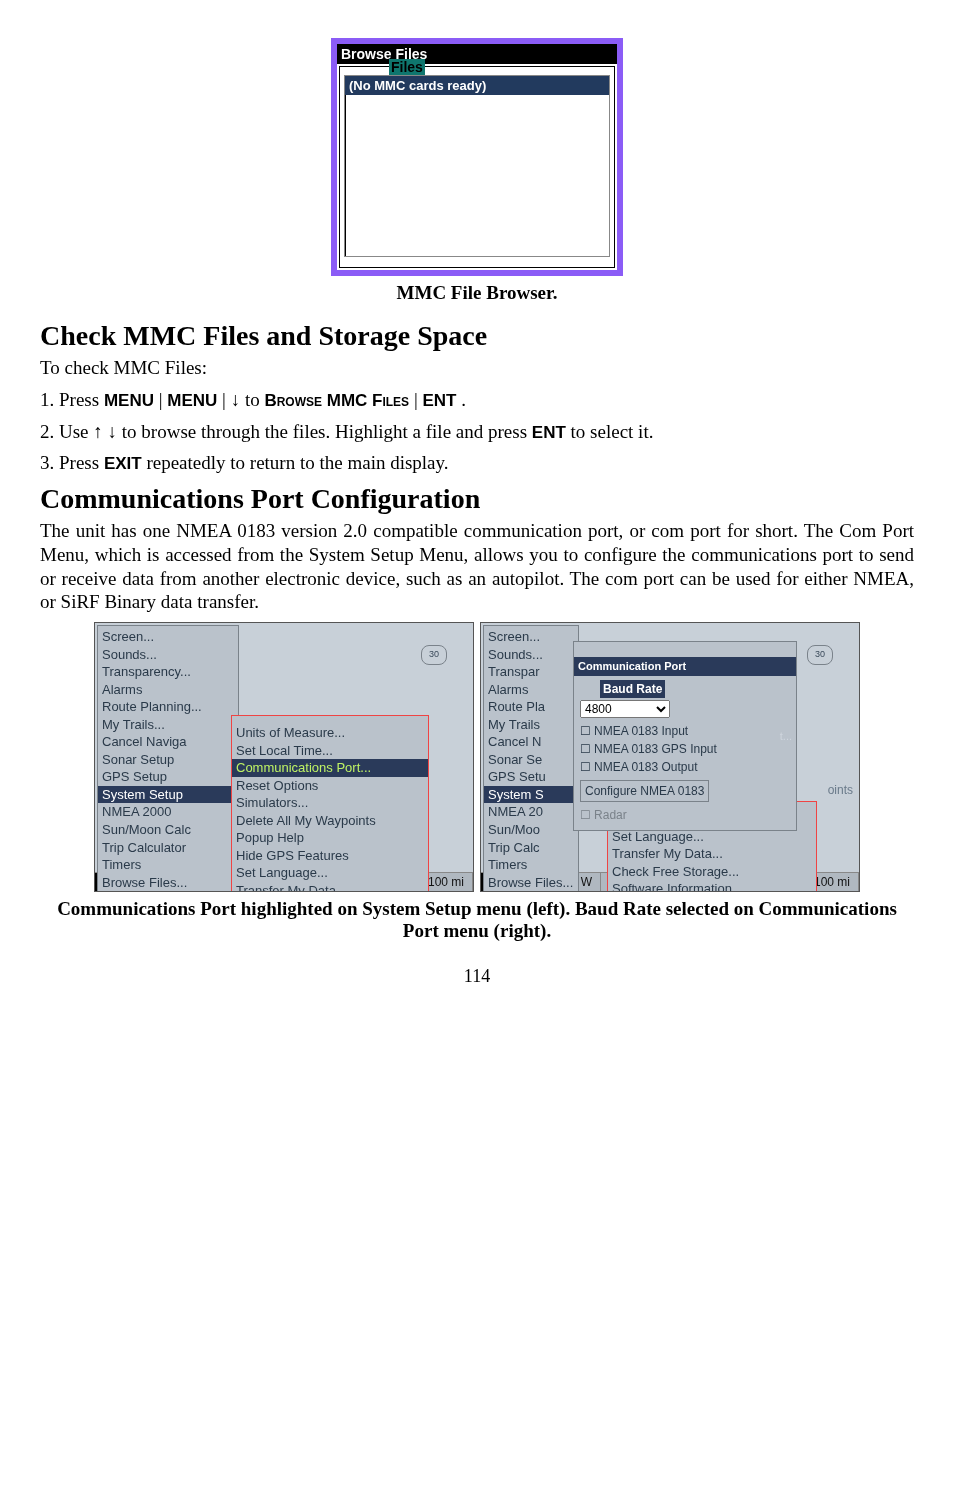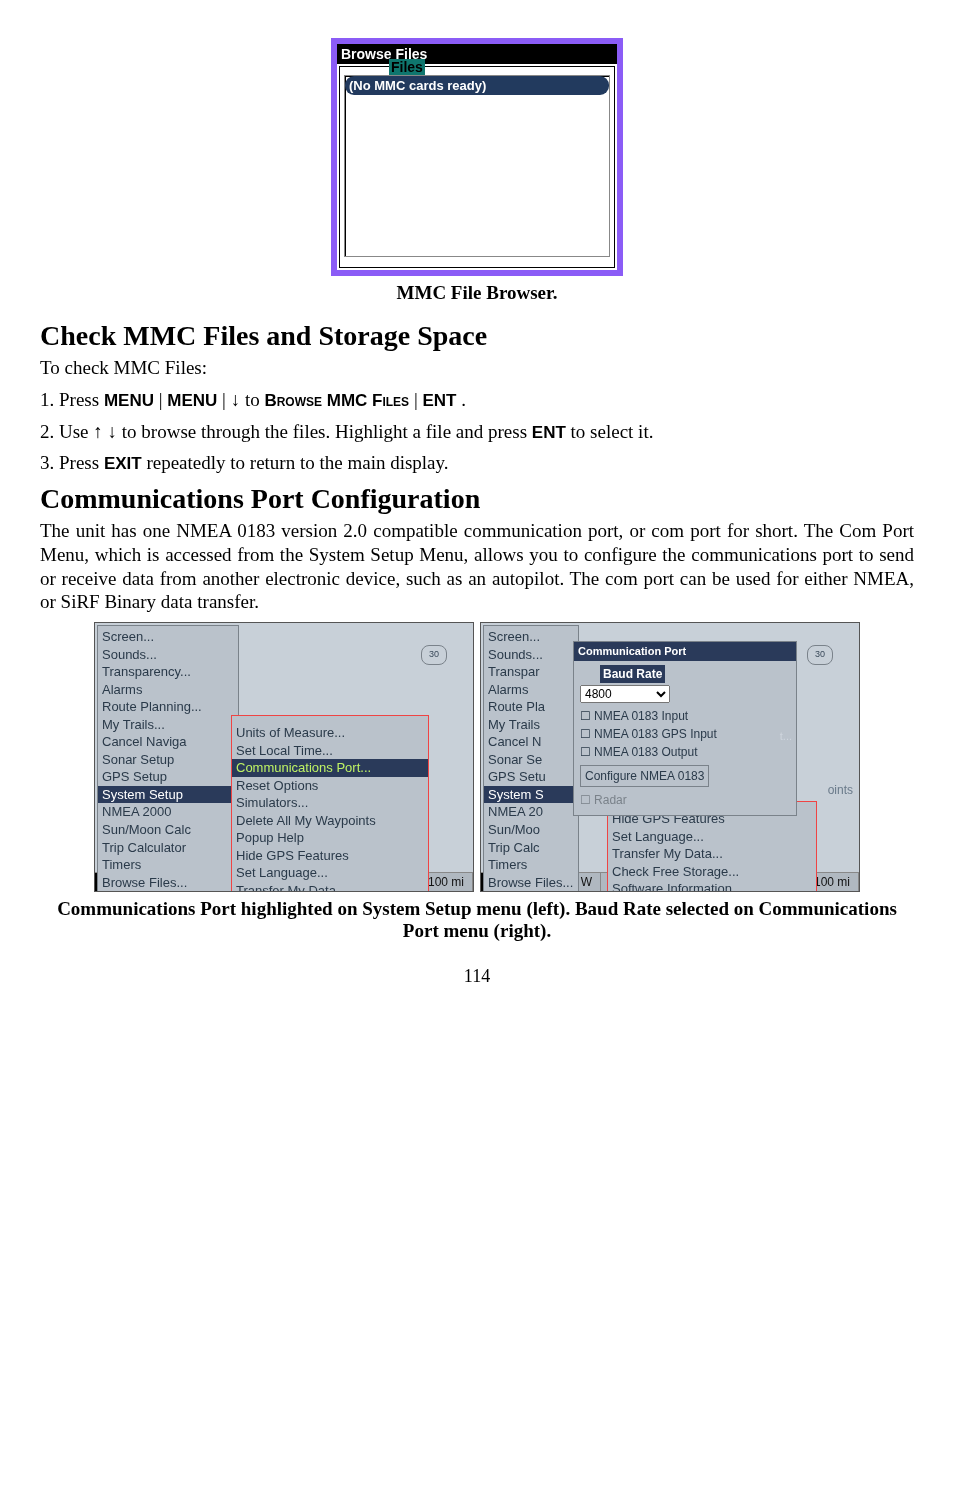--- a/index.html
+++ b/index.html
@@ -93,21 +93,20 @@
     box-shadow: inset 1px 1px 0 #000;
     overflow: hidden;
   }
   .browsewin .listitem-sel {
     background: #223a5e;
     color: #fff;
     font-family: Arial, sans-serif;
     font-weight: bold;
     font-size: 13px;
     padding: 2px 4px;
-    border-radius: 9px;
   }
   .browsewin .btnbar {
     padding: 6px;
     display: flex;
     justify-content: flex-start;
   }
   .browsewin .btn {
     border: 2px solid #888;
     border-top-color: #eee;
     border-left-color: #eee;
@@ -171,21 +170,21 @@
     margin: 0 -4px;
     padding: 0 4px;
   }
   .commbox {
     position: absolute;
     top: 18px;
     left: 142px;
     width: 190px;
     background: #bac2cb;
     border: 1px solid #7a828a;
-    padding: 4px 6px 6px;
+    padding: 19px 6px 6px;
     color: #2a3a4a;
     z-index: 3;
     font-size: 12px;
     line-height: 1.5;
   }
   .commbox .cbtitle {
     background: #2a3a5a;
     color: #fff;
     font-weight: bold;
     margin: -4px -6px 4px -6px;

